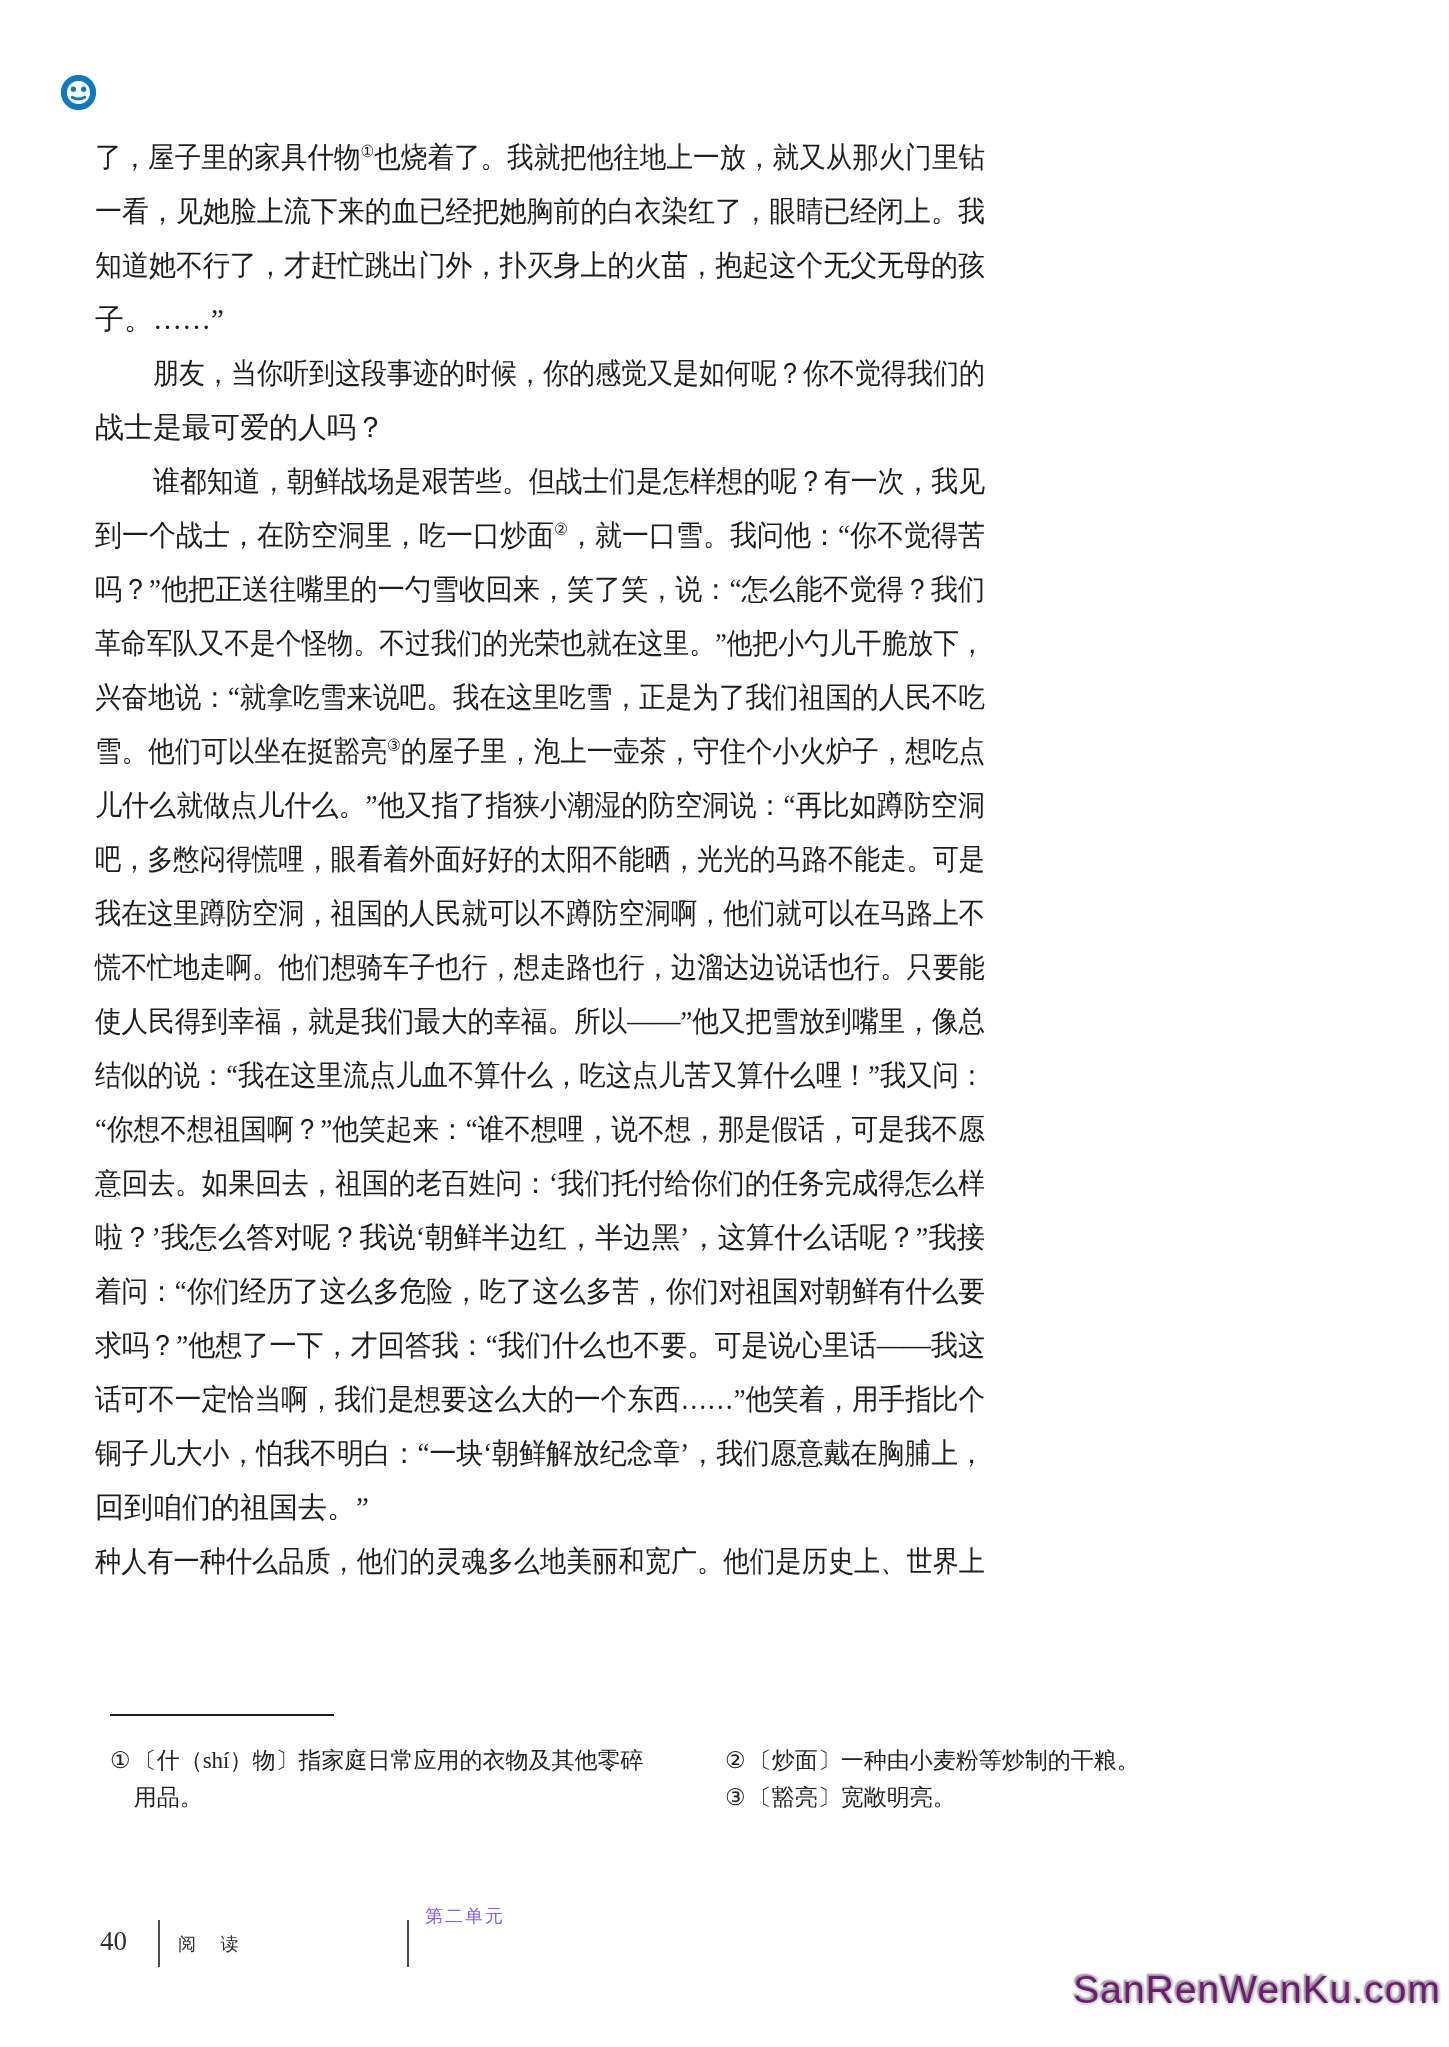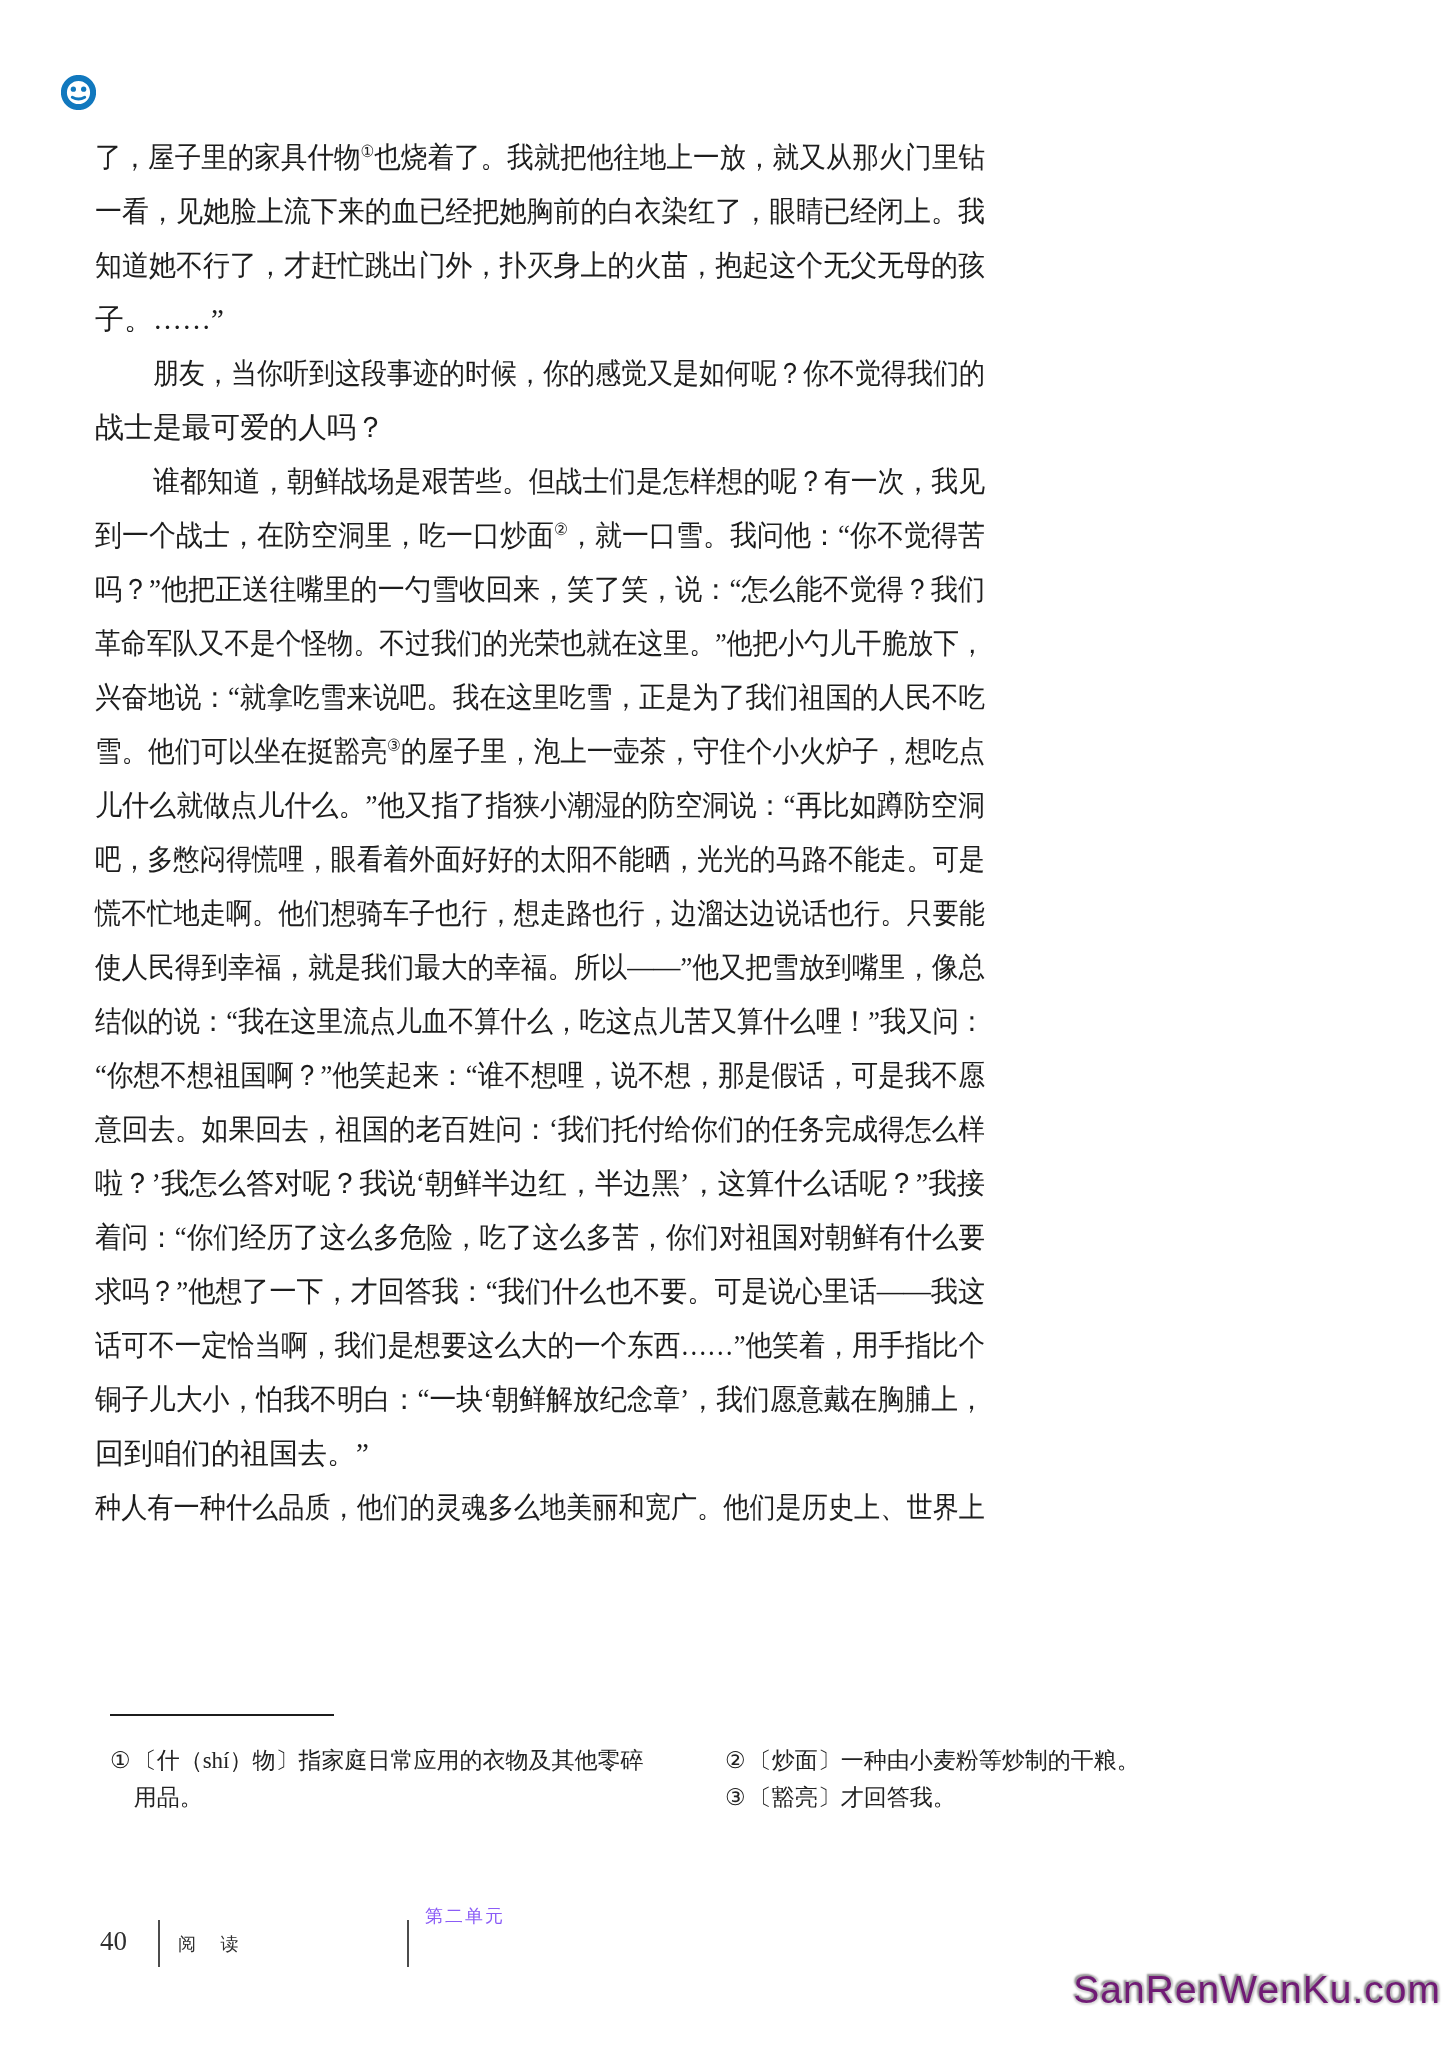--- a/index.html
+++ b/index.html
@@ -72,20 +72,21 @@
       </div>
       <div>
         <div class="line ind"><span class="lt" style="transform: scaleX(0.925473);">谁都知道，朝鲜战场是艰苦些。但战士们是怎样想的呢？有一次，我见</span></div>
         <div class="line"><span class="lt" style="transform: scaleX(0.931008);">到一个战士，在防空洞里，吃一口炒面<sup>②</sup>，就一口雪。我问他：“你不觉得苦</span></div>
         <div class="line"><span class="lt" style="transform: scaleX(0.933159);">吗？”他把正送往嘴里的一勺雪收回来，笑了笑，说：“怎么能不觉得？我们</span></div>
         <div class="line"><span class="lt" style="transform: scaleX(0.891002);">革命军队又不是个怪物。不过我们的光荣也就在这里。”他把小勺儿干脆放下，</span></div>
         <div class="line"><span class="lt" style="transform: scaleX(0.917644);">兴奋地说：“就拿吃雪来说吧。我在这里吃雪，正是为了我们祖国的人民不吃</span></div>
         <div class="line"><span class="lt" style="transform: scaleX(0.915564);">雪。他们可以坐在挺豁亮<sup>③</sup>的屋子里，泡上一壶茶，守住个小火炉子，想吃点</span></div>
         <div class="line"><span class="lt" style="transform: scaleX(0.933159);">儿什么就做点儿什么。”他又指了指狭小潮湿的防空洞说：“再比如蹲防空洞</span></div>
         <div class="line"><span class="lt" style="transform: scaleX(0.902637);">吧，多憋闷得慌哩，眼看着外面好好的太阳不能晒，光光的马路不能走。可是</span></div>
+        <div class="line"><span class="lt" style="transform: scaleX(0.902637);">我在这里蹲防空洞，祖国的人民就可以不蹲防空洞啊，他们就可以在马路上不</span></div>
         <div class="line"><span class="lt" style="transform: scaleX(0.902637);">慌不忙地走啊。他们想骑车子也行，想走路也行，边溜达边说话也行。只要能</span></div>
         <div class="line"><span class="lt" style="transform: scaleX(0.917644);">使人民得到幸福，就是我们最大的幸福。所以——”他又把雪放到嘴里，像总</span></div>
         <div class="line"><span class="lt" style="transform: scaleX(0.905622);">结似的说：“我在这里流点儿血不算什么，吃这点儿苦又算什么哩！”我又问：</span></div>
         <div class="line"><span class="lt" style="transform: scaleX(0.920729);">“你想不想祖国啊？”他笑起来：“谁不想哩，说不想，那是假话，可是我不愿</span></div>
         <div class="line"><span class="lt" style="transform: scaleX(0.920685);">意回去。如果回去，祖国的老百姓问：‘我们托付给你们的任务完成得怎么样</span></div>
         <div class="line"><span class="lt" style="transform: scaleX(0.976044);">啦？’我怎么答对呢？我说‘朝鲜半边红，半边黑’，这算什么话呢？”我接</span></div>
         <div class="line"><span class="lt" style="transform: scaleX(0.917644);">着问：“你们经历了这么多危险，吃了这么多苦，你们对祖国对朝鲜有什么要</span></div>
         <div class="line"><span class="lt" style="transform: scaleX(0.933159);">求吗？”他想了一下，才回答我：“我们什么也不要。可是说心里话——我这</span></div>
         <div class="line"><span class="lt" style="transform: scaleX(0.917644);">话可不一定恰当啊，我们是想要这么大的一个东西……”他笑着，用手指比个</span></div>
         <div class="line"><span class="lt" style="transform: scaleX(0.926902);">铜子儿大小，怕我不明白：“一块‘朝鲜解放纪念章’，我们愿意戴在胸脯上，</span></div>
@@ -105,21 +106,21 @@
         <span class="fn-text">〔什（shí）物〕指家庭日常应用的衣物及其他零碎用品。</span>
       </div>
     </div>
     <div class="fn-col c2">
       <div class="fn-item">
         <span class="fn-marker">②</span>
         <span class="fn-text">〔炒面〕一种由小麦粉等炒制的干粮。</span>
       </div>
       <div class="fn-item">
         <span class="fn-marker">③</span>
-        <span class="fn-text">〔豁亮〕才回答我。</span>
+        <span class="fn-text">〔豁亮〕宽敞明亮。</span>
       </div>
     </div>
   </section>
 
   <footer>
     <span class="footer-num">40</span>
     <span class="vbar b1"></span>
     <span class="footer-sec">阅 读</span>
     <span class="vbar b2"></span>
     <span class="footer-unit">第二单元</span>

